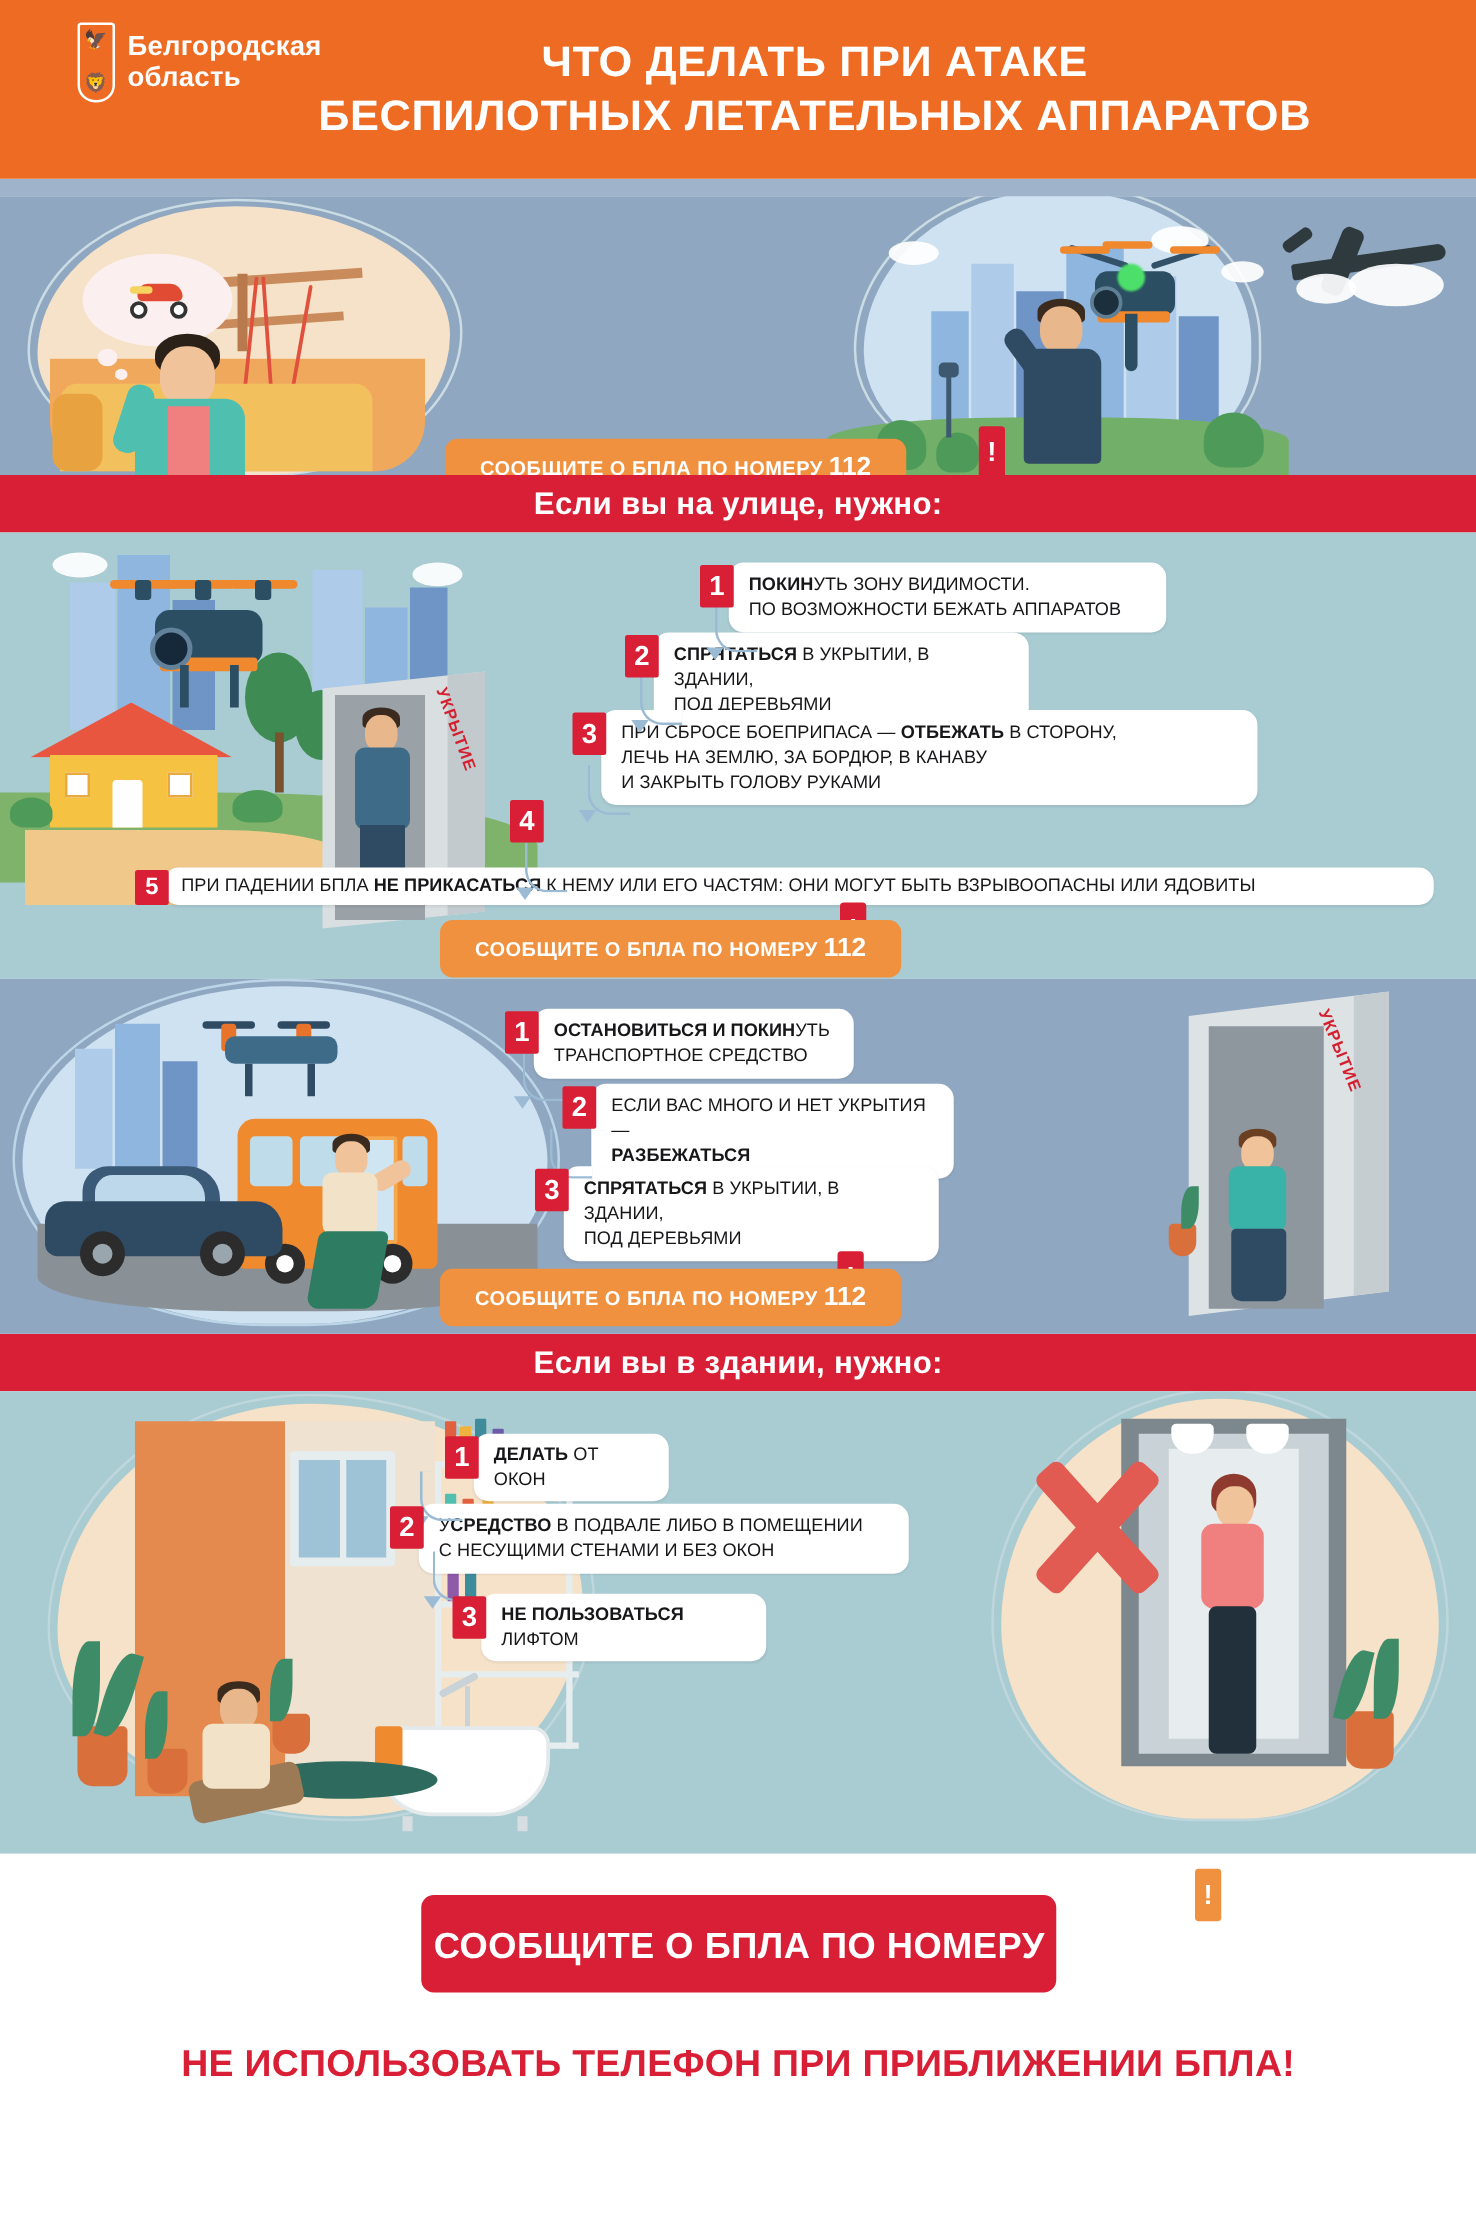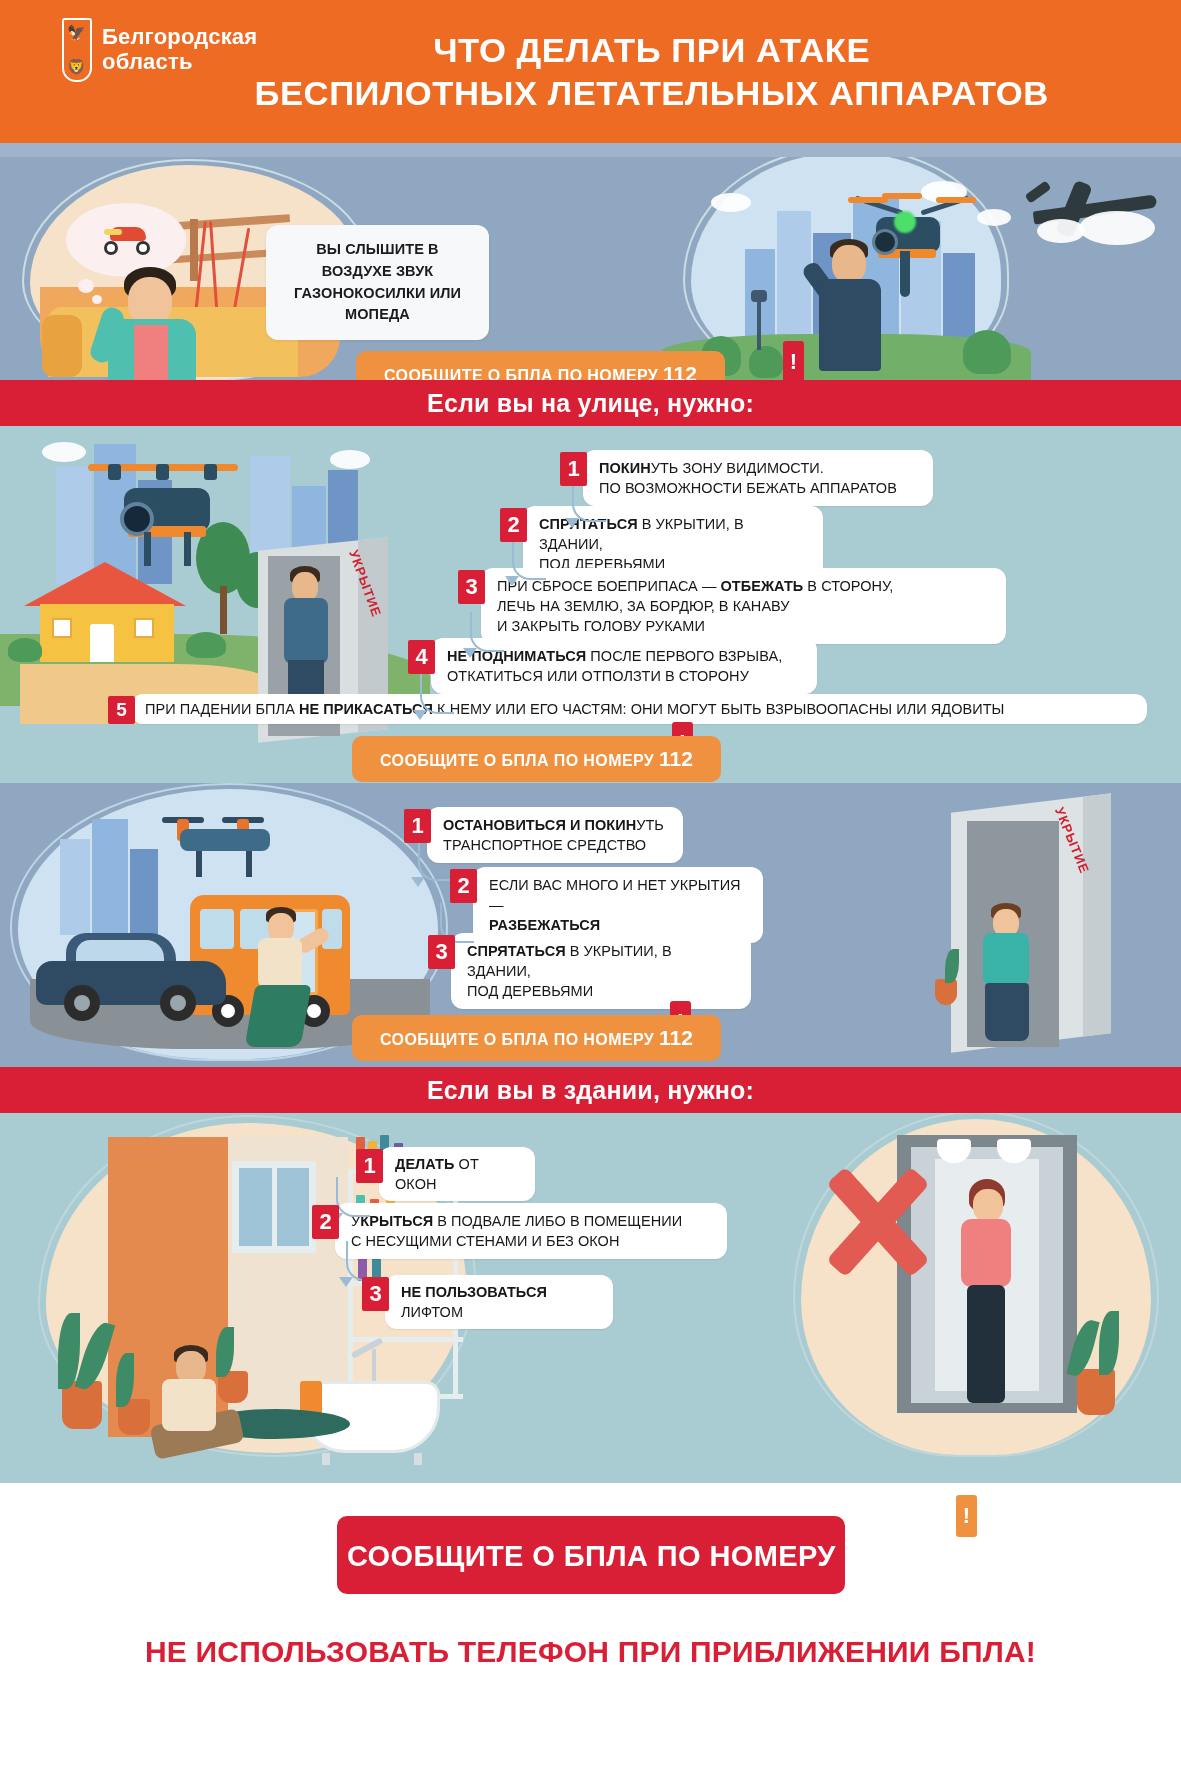--- a/index.html
+++ b/index.html
@@ -373,21 +373,20 @@
       <div class="tail"></div>
     </div>
     <div class="plane">
       <div class="fus"></div>
         <div class="wing"></div>
         <div class="tailf"></div>
     </div>
     <div class="cloud" style="right:26px;top:54px;width:76px;height:34px;"></div>
     <div class="cloud" style="right:96px;top:62px;width:48px;height:24px;"></div>
 
-    <div class="callout callout-sound">ВЫ СЛЫШИТЕ В ВОЗДУХЕ ЗВУК ГАЗОНОКОСИЛКИ ИЛИ МОПЕДА</div>
 
     <div class="excl" style="left:783px;top:184px;">!</div>
     <div class="btn112" style="left:356px;top:194px;">
       <span>СООБЩИТЕ О БПЛА ПО НОМЕРУ</span>
       <span class="num112">112</span>
     </div>
   </div>
 
   <div class="bar bar-2">Если вы на улице, нужно:</div>
 
@@ -463,24 +462,20 @@
         <div class="bubble" style="width:525px;">
           <span>ПРИ СБРОСЕ БОЕПРИПАСА — </span><b><span>ОТБЕЖАТЬ</span></b><span> В СТОРОНУ,</span><br>
           <span>ЛЕЧЬ НА ЗЕМЛЮ, ЗА БОРДЮР, В КАНАВУ</span><br>
           <span>И ЗАКРЫТЬ ГОЛОВУ РУКАМИ</span>
         </div>
       </div>
     </div>
     <div class="steps" style="left:408px; top:212px; width:560px;">
       <div class="step">
         <div class="num">4</div>
-        <div class="bubble" style="width:386px;">
-          <b><span>НЕ ПОДНИМАТЬСЯ</span></b><span> ПОСЛЕ ПЕРВОГО ВЗРЫВА,</span><br>
-          <span>ОТКАТИТЬСЯ ИЛИ ОТПОЛЗТИ В СТОРОНУ</span>
-        </div>
       </div>
     </div>
     <div class="steps" style="left:108px; top:268px; width:1060px;">
       <div class="step">
         <div class="num" style="height:28px;line-height:28px;font-size:19px;">5</div>
         <div class="bubble" style="width:1016px;padding:5px 14px;white-space:nowrap;">
           <span>ПРИ ПАДЕНИИ БПЛА </span><b><span>НЕ ПРИКАСАТЬСЯ</span></b><span> К НЕМУ ИЛИ ЕГО ЧАСТЯМ: ОНИ МОГУТ БЫТЬ ВЗРЫВООПАСНЫ ИЛИ ЯДОВИТЫ</span>
         </div>
       </div>
     </div>
@@ -667,21 +662,21 @@
         <div class="num">1</div>
         <div class="bubble" style="width:156px;padding:7px 16px;">
           <b><span>ДЕЛАТЬ</span></b><span> ОТ ОКОН</span>
         </div>
       </div>
     </div>
     <div class="steps" style="left:312px; top:90px;">
       <div class="step">
         <div class="num">2</div>
         <div class="bubble" style="width:392px;">
-          <span>У</span><b><span>КРЫТЬСЯ</span></b><span> В ПОДВАЛЕ ЛИБО В ПОМЕЩЕНИИ</span><br>
+          <span>У</span><b><span>СРЕДСТВО</span></b><span> В ПОДВАЛЕ ЛИБО В ПОМЕЩЕНИИ</span><br>
           <span>С НЕСУЩИМИ СТЕНАМИ И БЕЗ ОКОН</span>
         </div>
       </div>
     </div>
     <div class="steps" style="left:362px; top:162px;">
       <div class="step">
         <div class="num">3</div>
         <div class="bubble" style="width:228px;padding:7px 16px;">
           <b><span>НЕ ПОЛЬЗОВАТЬСЯ</span></b><span> ЛИФТОМ</span>
         </div>

